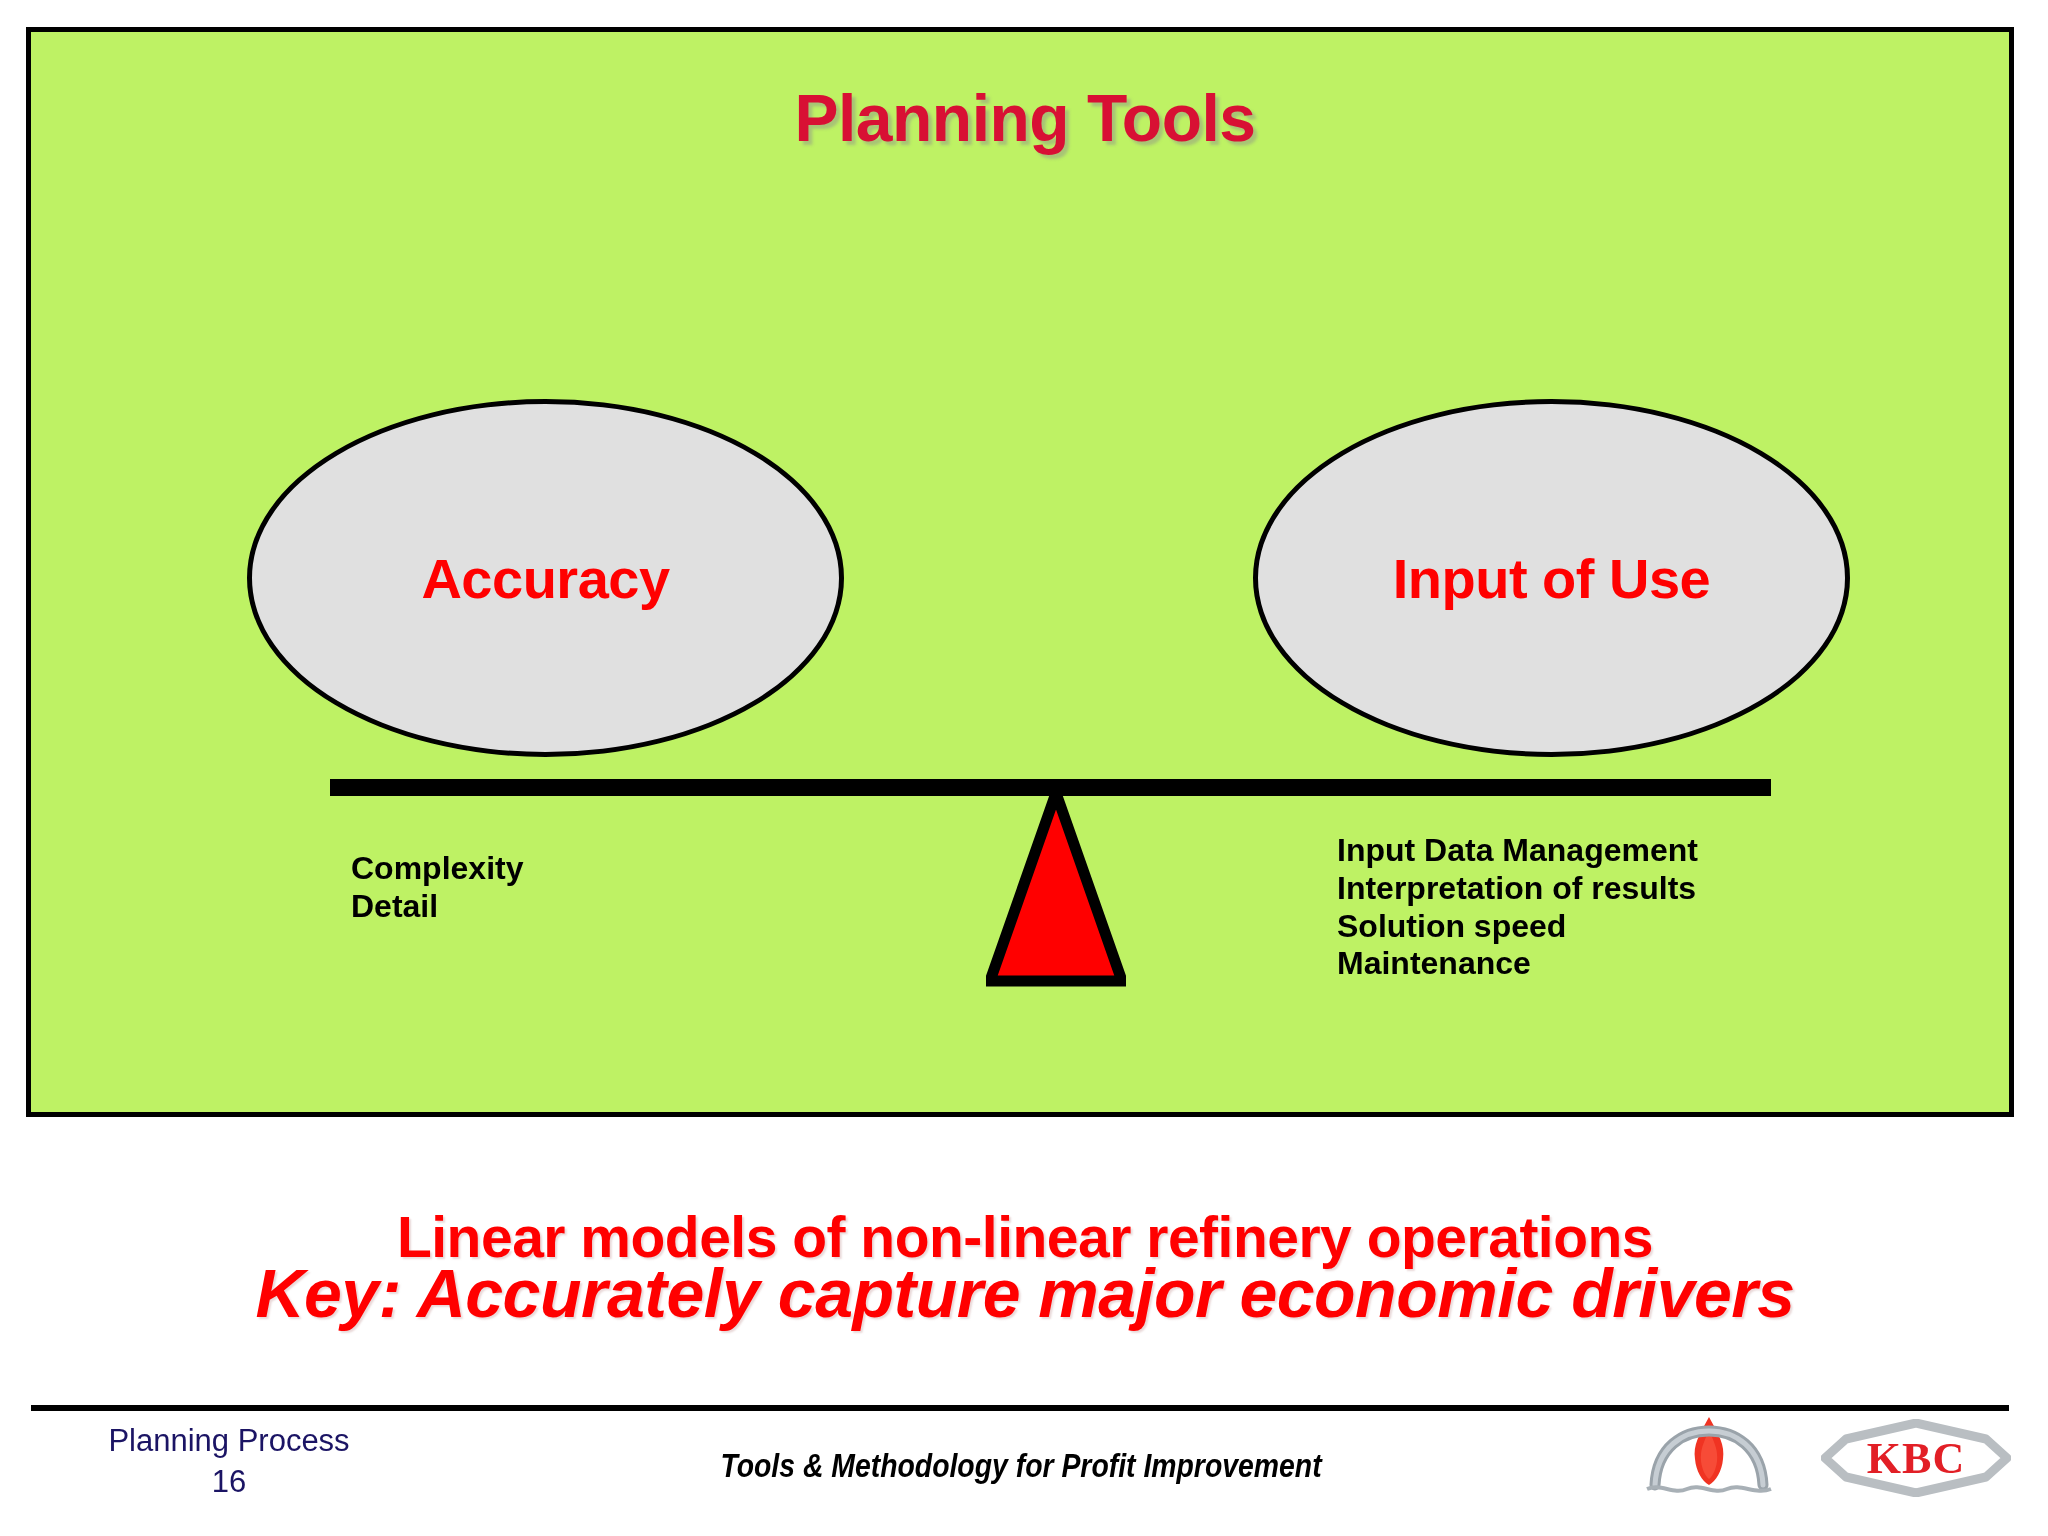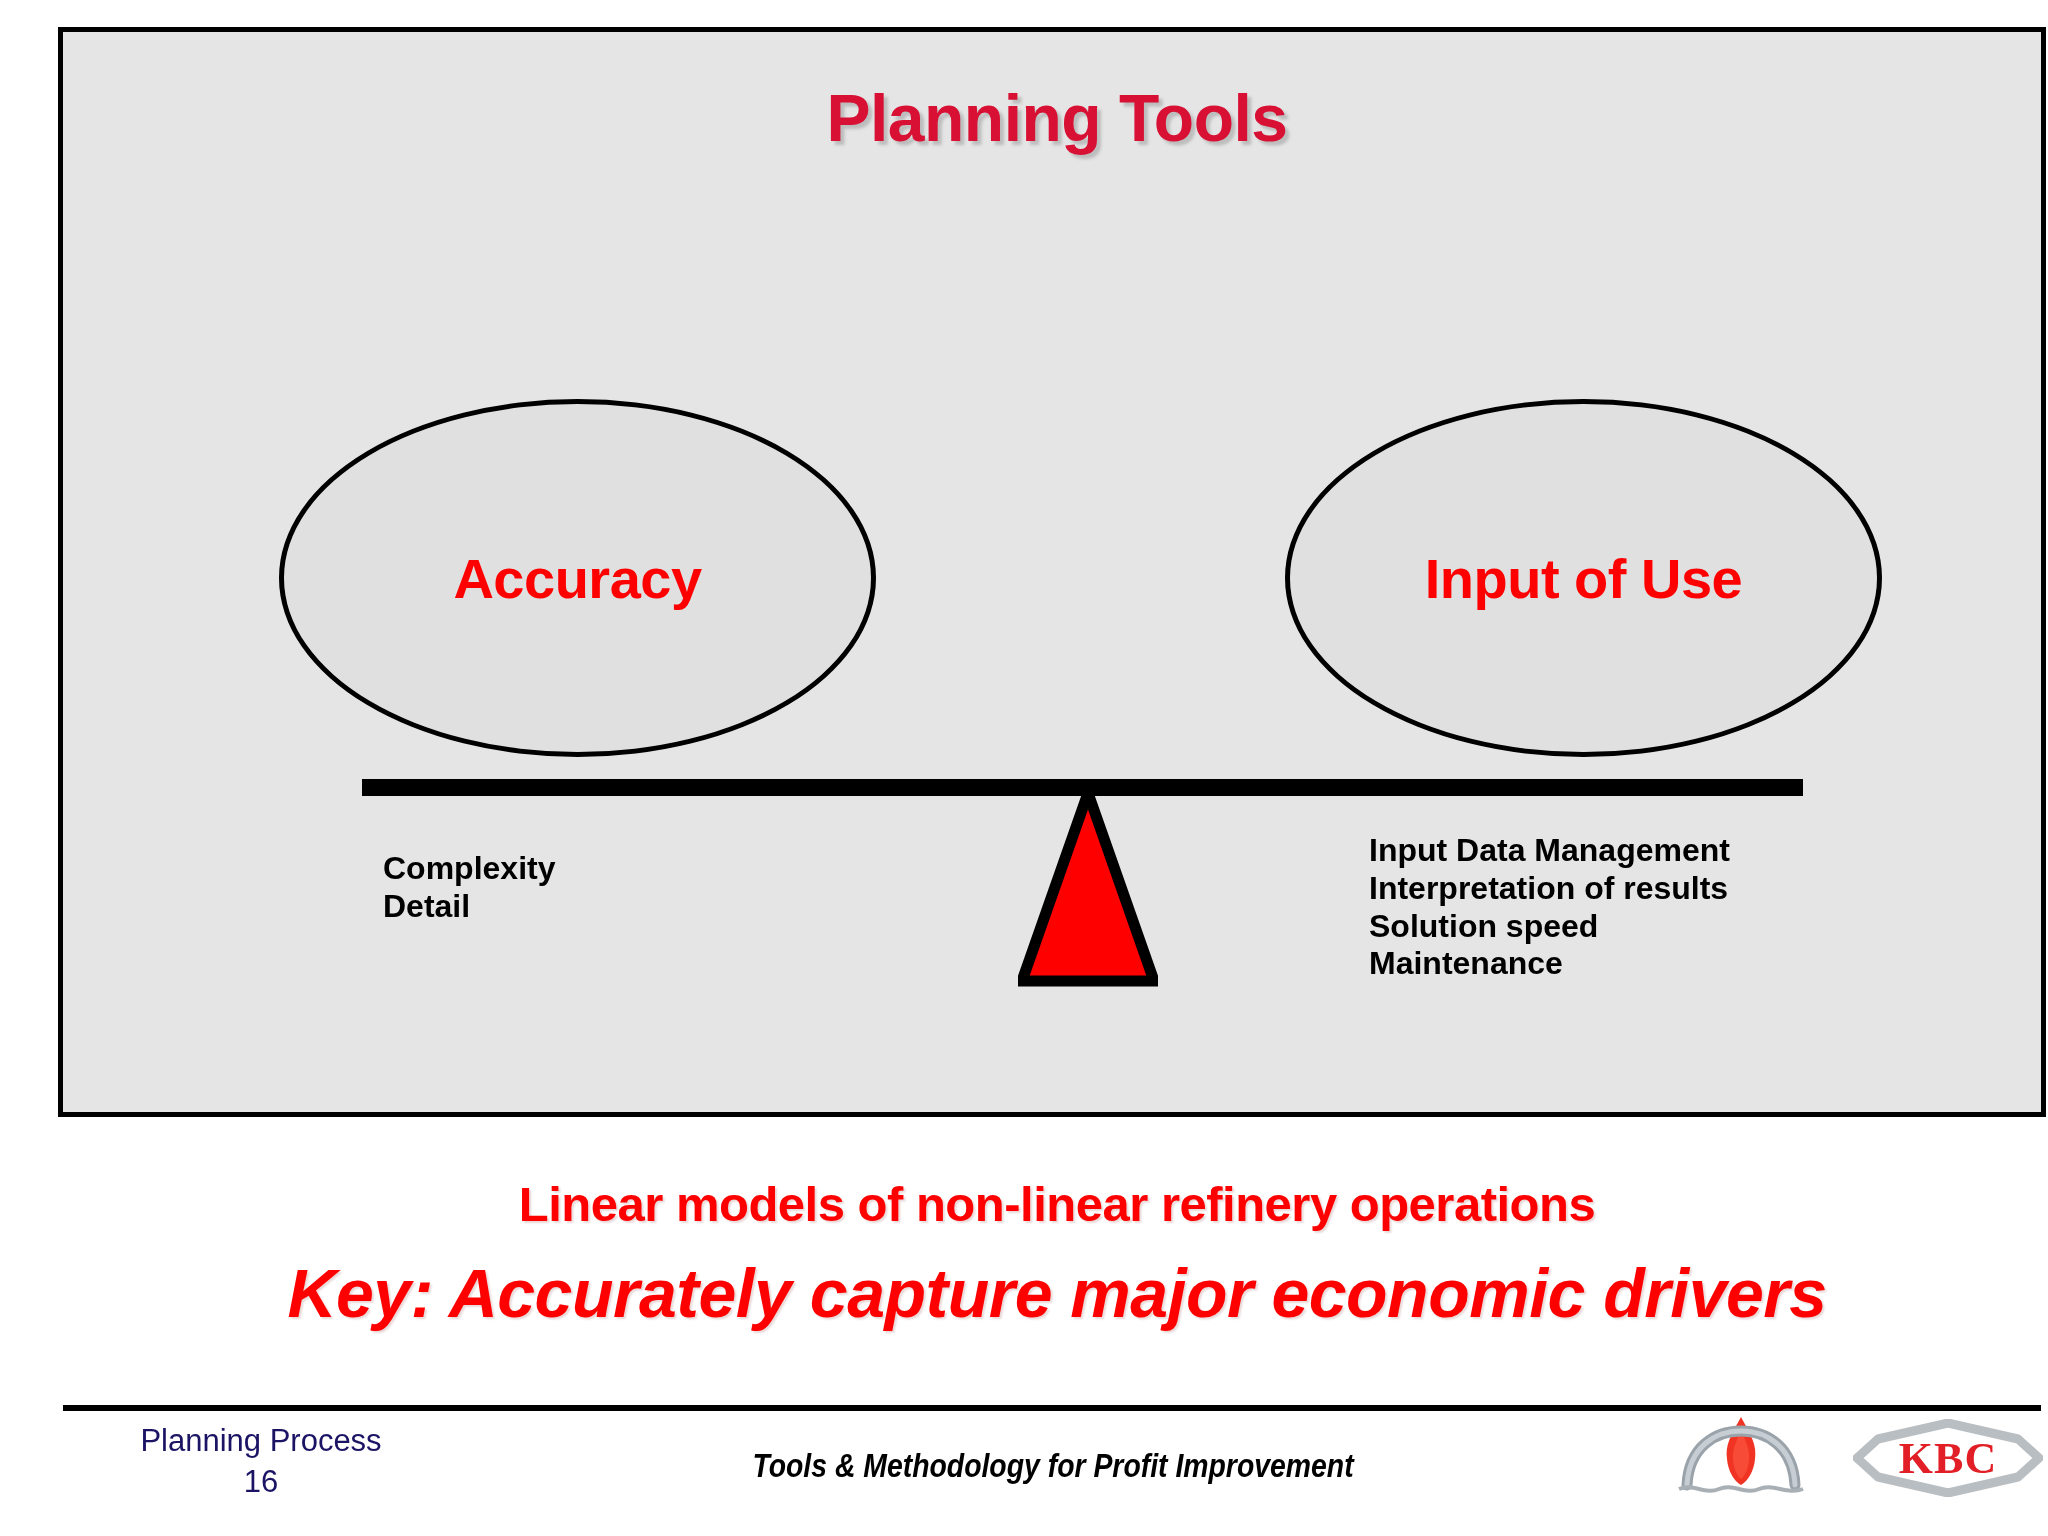--- a/index.html
+++ b/index.html
@@ -3,21 +3,21 @@
 <meta charset="utf-8">
 <style>
   html,body{margin:0;padding:0;background:#ffffff;}
   body{width:2048px;height:1536px;overflow:hidden;font-family:"Liberation Sans",sans-serif;}
 
   .slide{
     position:absolute;left:0;top:0;width:2048px;height:1536px;background:#ffffff;
   }
   .slide-frame{
     position:absolute;left:26px;top:27px;width:1988px;height:1090px;
-    border:5px solid #000000;box-sizing:border-box;background:#e5e5e5;margin-left:32px;
+    border:5px solid #000000;box-sizing:border-box;background:#bef264;
   }
 
   
   .title{
     position:absolute;left:0;top:48px;width:1988px;text-align:center;
     font-size:66px;font-weight:bold;letter-spacing:-0.5px;
     color:#D81034;
     text-shadow:4px 4px 3px rgba(140,140,140,0.45);
     white-space:nowrap;
   }
@@ -56,21 +56,21 @@
   .list-left{left:320px;top:818px;}
   .list-right{left:1306px;top:800px;}
   .list-item{display:block;}
 
   
   .statement{
     position:absolute;left:0;width:1988px;text-align:center;
     font-weight:bold;color:#FF0000;white-space:nowrap;
     text-shadow:2px 2px 2px rgba(200,160,160,0.40);
   }
-  .statement-1{top:1144px;font-size:49px;letter-spacing:-0.5px;}
+  .statement-1{top:1172px;font-size:57px;letter-spacing:-0.5px;}
   .statement-2{top:1222px;font-size:68px;font-style:italic;letter-spacing:-0.5px;}
 
   
   .footer-rule{
     position:absolute;left:0px;top:1373px;width:1978px;height:6px;background:#000000;
   }
   .footer{
     position:absolute;left:0;top:1379px;width:1978px;height:70px;padding-left:29px;
   }
   .footer-left{

